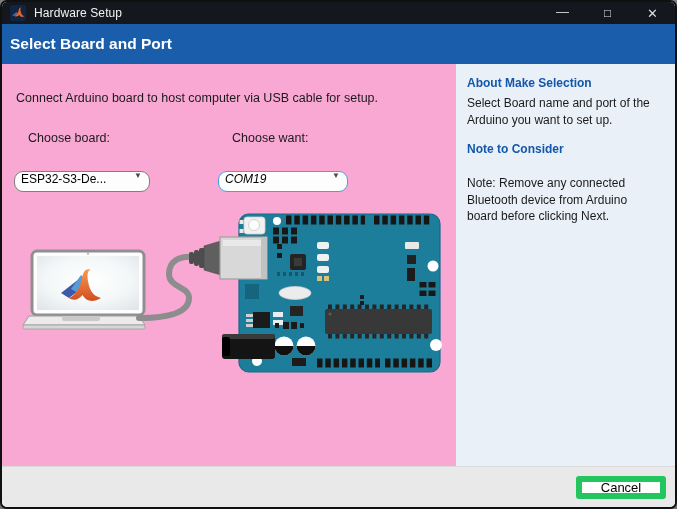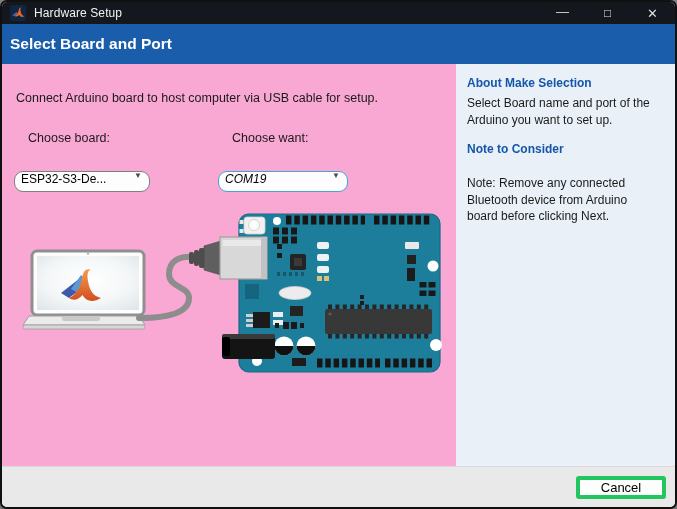--- a/index.html
+++ b/index.html
@@ -55,21 +55,21 @@
   .sidebar .sec + .sec h3{margin-top:14px;}
   .sidebar p{margin:5px 12px 0 0;line-height:16.5px;}
   .sidebar p.note{margin-top:19px;}
   
   .footer{
     height:41px;flex:0 0 auto;background:var(--footer-bg,#e9e9e9);border-top:1px solid #dadada;
     display:flex;align-items:center;justify-content:flex-end;gap:20px;padding-right:9px;
     box-sizing:border-box;
   }
   .btn{
-    width:90px;height:23px;box-sizing:border-box;border:4px solid #22c55e;border-radius:3px;
+    width:90px;height:23px;box-sizing:border-box;border:6px solid #22c55e;border-radius:3px;
     background:#fdfdfd;font-size:13px;font-family:"Liberation Sans",sans-serif;color:#000;
     display:flex;align-items:center;justify-content:center;cursor:default;
   }
 </style>
 </head>
 <body>
 
 <div class="window">
 
   <div class="titlebar">

